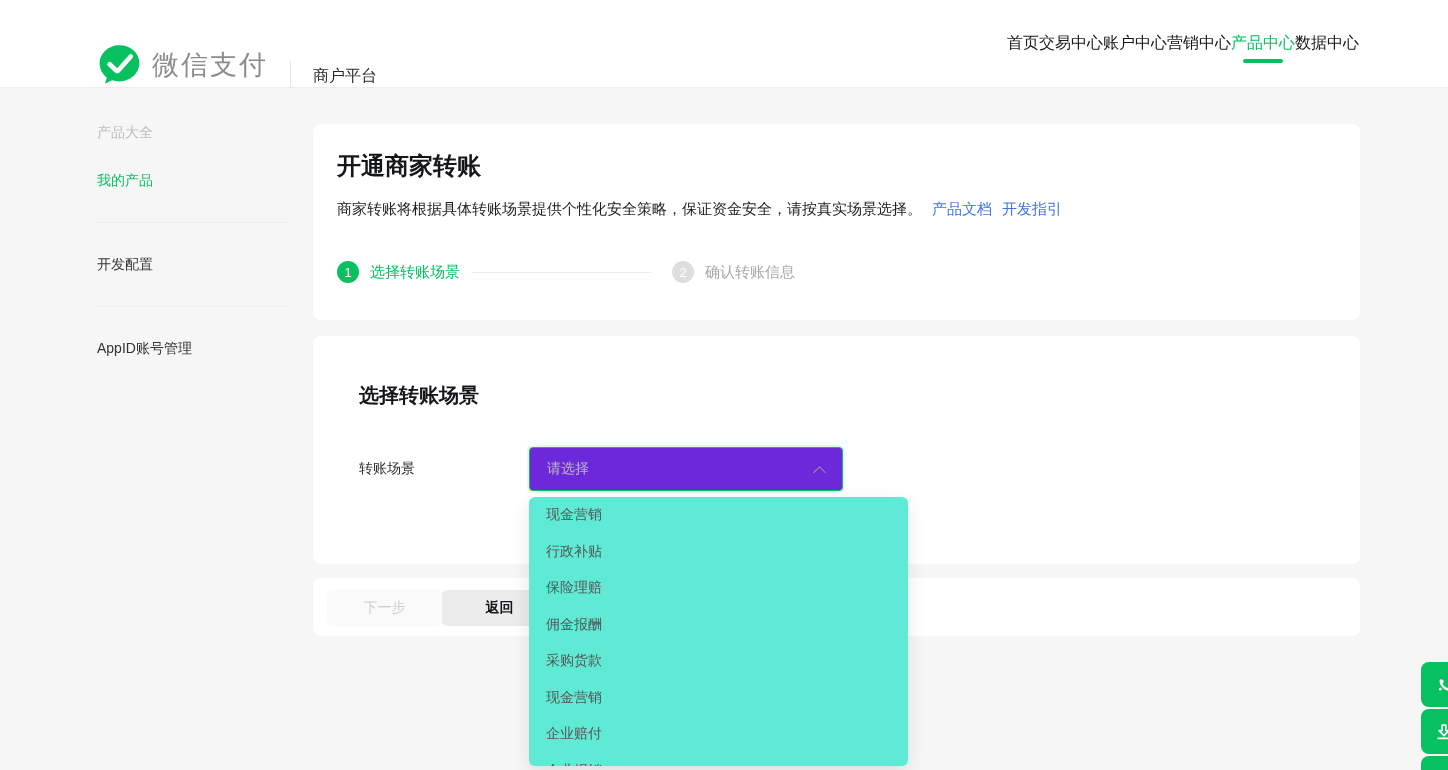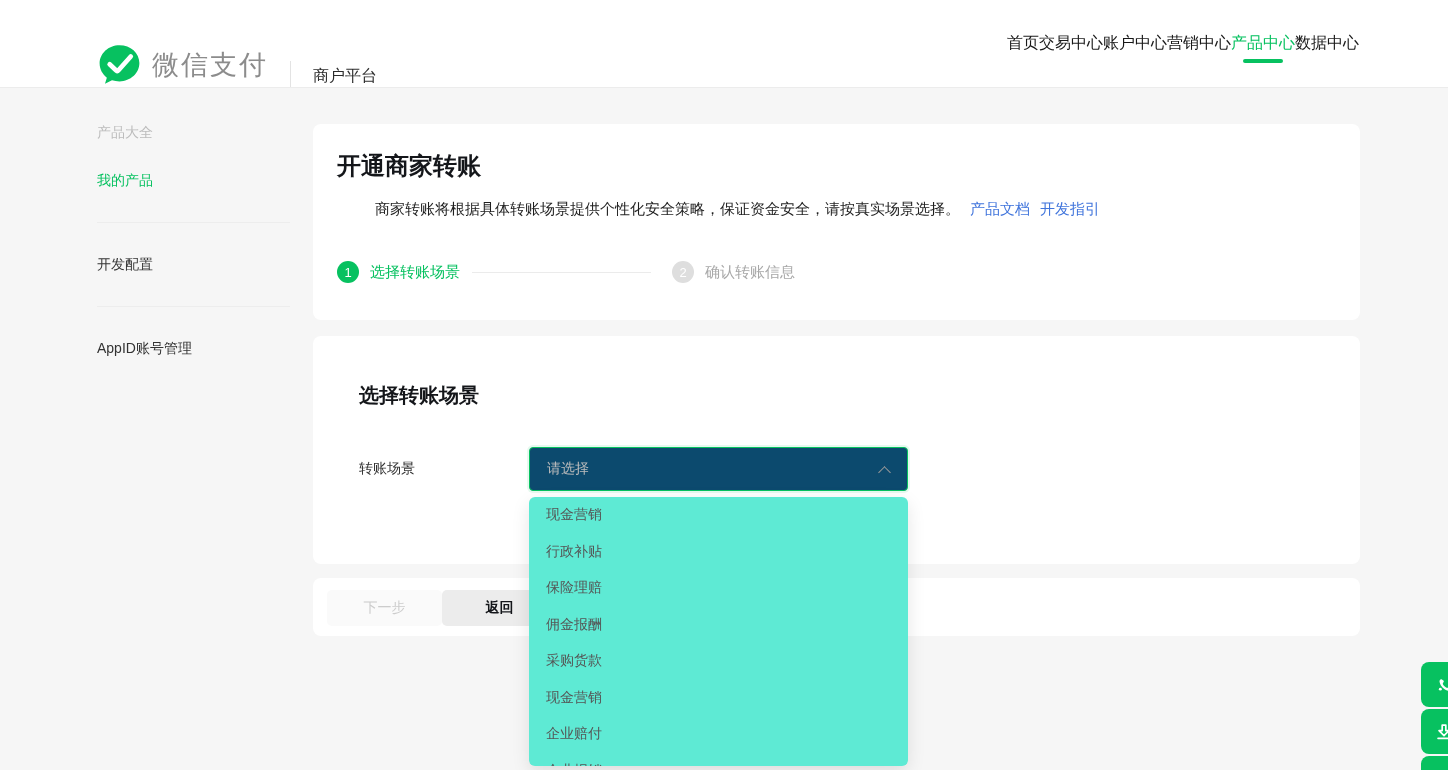--- a/index.html
+++ b/index.html
@@ -38,41 +38,41 @@
   .side-title { margin-top:34px; height:20px; line-height:20px; color:#bcbcbc; }
   .side-item { margin-top:28px; height:20px; line-height:20px; color:#333; cursor:pointer; }
   .side-item.active { color:#07c160; }
   .side-divider { border:none; border-top:1px solid #ededed; margin:32px 0 31px; }
 
   
   .main { position:absolute; left:313px; top:36px; width:1047px; }
   .card { background:#fff; border-radius:8px; }
   .card-intro { height:196px; padding:26px 24px 0; }
   .intro-title { font-size:24px; font-weight:700; color:#14161a; line-height:32px; }
-  .intro-desc { margin-top:17px; font-size:15px; color:#1f1f1f; line-height:20px;margin-left:38px; }
+  .intro-desc { margin-top:17px; font-size:15px; color:#1f1f1f; line-height:20px; }
   .intro-link { color:#4175dc; text-decoration:none; margin-left:10px; cursor:pointer; }
   .steps { margin-top:42px; display:flex; align-items:center; }
   .step-circle {
     width:22px; height:22px; border-radius:50%; color:#fff; font-size:13px;
     display:flex; align-items:center; justify-content:center; flex:0 0 auto;
   }
   .step-1 .step-circle { background:#07c160; }
   .step-2 .step-circle { background:#dedede; }
   .step { display:flex; align-items:center; font-size:15px; }
   .step-label { margin-left:11px; }
   .step-1 .step-label { color:#07c160; }
   .step-2 .step-label { color:#a8a8a8; }
   .step-line { width:179px; height:1px; background:#ebebeb; margin:0 21px 0 12px; }
 
   .card-form { margin-top:16px; height:228px; padding:47px 0 0 46px; }
   .form-heading { font-size:20px; font-weight:700; color:#14161a; line-height:24px; }
   .form-row { margin-top:40px; display:flex; align-items:center; }
   .form-label { width:170px; font-size:14px; color:#333; }
   .select-box {
-    position:relative; width:379px; height:44px; background:#0c4a6e;
+    position:relative; width:314px; height:44px; background:#6d28d9;
     border:1px solid #07c160; border-radius:4px;
     box-shadow:0 0 0 2px rgba(7,193,96,0.10);
     display:flex; align-items:center; padding:0 17px; cursor:pointer;
   }
   .select-placeholder { font-size:14px; color:#bcbcbc; }
   .chevron-up {
     position:absolute; right:18px; top:20px; width:9px; height:9px;
     border-left:1.5px solid #999; border-top:1.5px solid #999;
     transform:rotate(45deg);
   }

